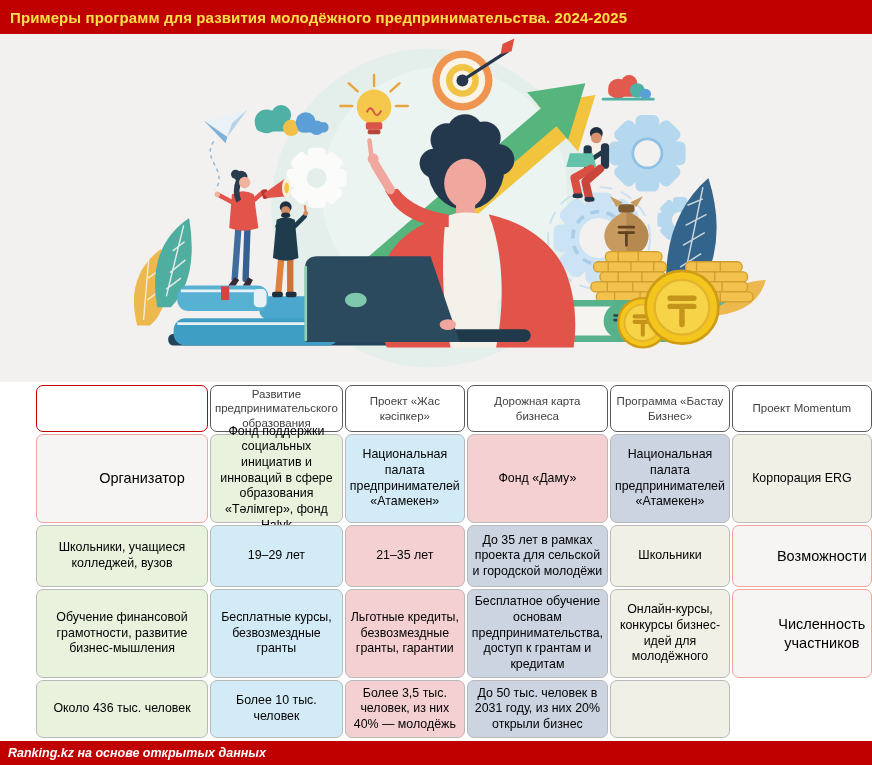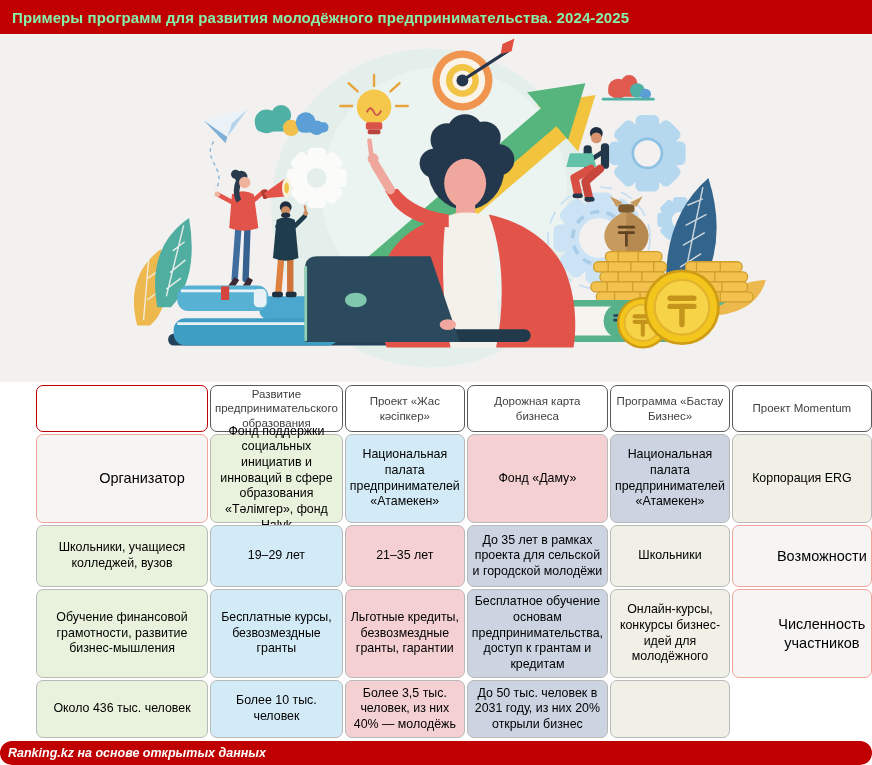--- a/index.html
+++ b/index.html
@@ -5,35 +5,35 @@
   :root{
     --header-bg:#c00000; --footer-bg:#c00000; --canvas-bg:#f3f1ef;
     --cell-green:#e9f2dd; --cell-blue:#d3ebf7; --cell-pink:#f4d0d3;
     --cell-slate:#ccd4e2; --cell-cream:#f1f0e6;
   }
   *{box-sizing:border-box;margin:0;padding:0}
   html,body{width:872px;height:765px;background:#fff;overflow:hidden;
     font-family:"Liberation Sans",sans-serif;}
   .page{width:872px;height:765px;display:flex;flex-direction:column;background:#fff;}
   .topbar{height:34px;background:var(--header-bg);display:flex;align-items:center;flex:0 0 auto;}
-  .topbar .title{color:#86efac;font-weight:700;font-size:15px;letter-spacing:.1px;margin-left:12px;}
+  .topbar .title{color:#fde047;font-weight:700;font-size:15px;padding-left:10px;letter-spacing:.1px;}
   .illustration{height:348px;flex:0 0 auto;background:var(--canvas-bg);line-height:0;}
   .tbl{height:359px;flex:0 0 auto;display:grid;padding:3px 4px 2px 4px;
     grid-template-columns:172px repeat(5,1fr);
     grid-template-rows:47px 89px 62px 89px 58px;gap:2px;background:#fff;margin-left:32px;}
   .cell{border-radius:7px;display:flex;align-items:center;justify-content:center;
     text-align:center;padding:2px 4px;line-height:1.26;color:#000;}
   .hc{background:#fff;border:1px solid #595959;color:#404040;font-size:11.5px;}
   .hc-first{background:#fff;border:1.6px solid #c00000;}
   .lc{background:#f7f5f4;border:1px solid #efa49c;font-size:14.5px;padding-left:44px;}
   .dc{border:1px solid #b9b9b9;font-size:12.4px;}
   .c0{background:var(--cell-green)} .c1{background:var(--cell-blue)}
   .c2{background:var(--cell-pink)}  .c3{background:var(--cell-slate)}
   .c4{background:var(--cell-cream)}
-  .botbar{height:24px;background:var(--footer-bg);display:flex;align-items:center;flex:0 0 auto;border-radius:12px;}
+  .botbar{height:24px;background:var(--footer-bg);display:flex;align-items:center;flex:0 0 auto;}
   .botbar .src{color:#fff;font-style:italic;font-weight:700;font-size:12.5px;padding-left:8px;}
 </style>
 </head>
 <body>
 
 <div class="page">
 
   <div class="topbar">
     <div class="title">Примеры программ для развития молодёжного предпринимательства. 2024-2025</div>
   </div>

